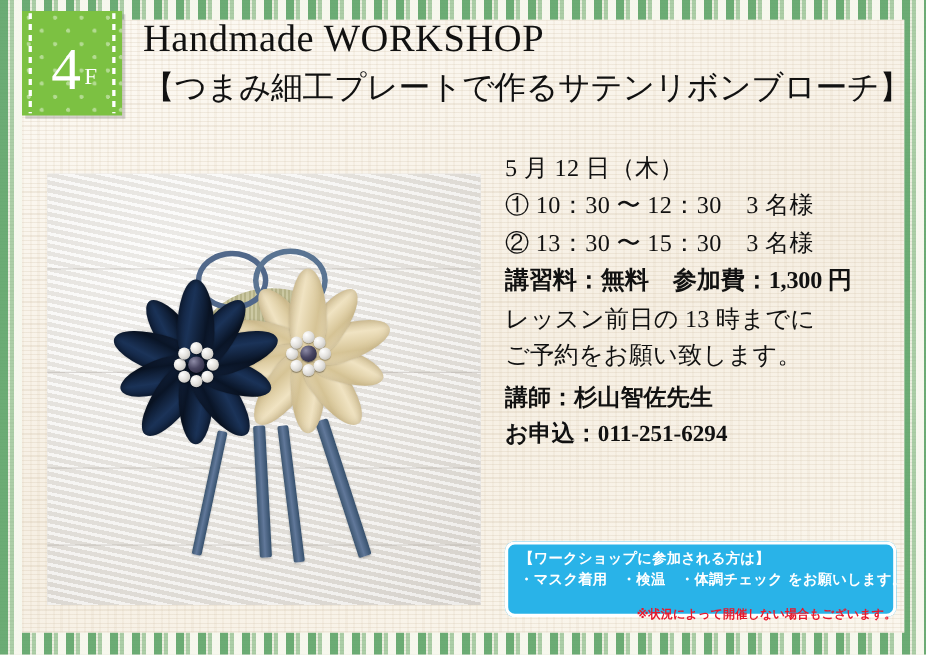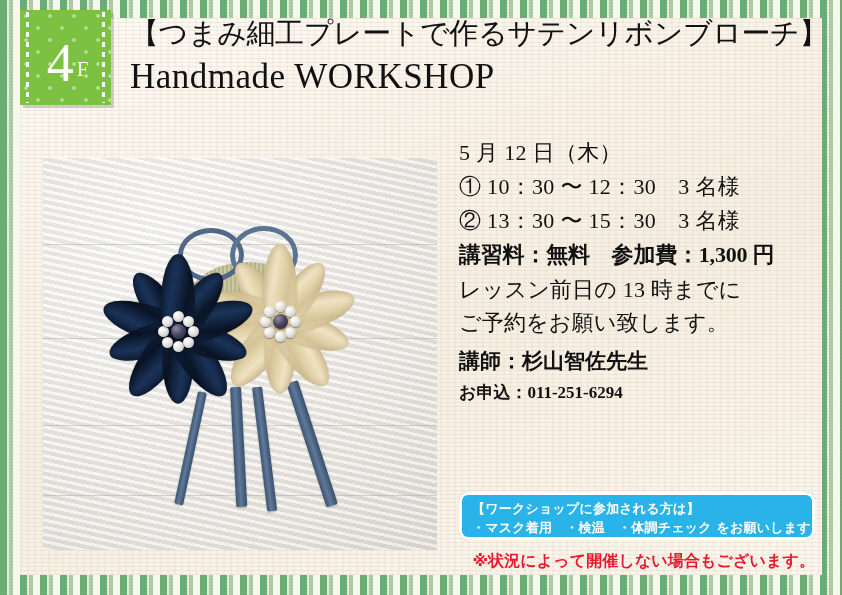--- a/index.html
+++ b/index.html
@@ -287,29 +287,29 @@
   }
   #line-date    { font-size: 22px; margin-bottom: 12px; letter-spacing: 0.3px; }
   #line-slot-1,
   #line-slot-2  { font-size: 22px; margin-bottom: 12px; letter-spacing: 0.3px; }
   #line-fee     { font-size: 22px; font-weight: bold; margin-bottom: 13px; letter-spacing: -0.2px; }
   #line-reserve { font-size: 21px; font-weight: bold; margin-bottom: 12px; }
   #line-note-1,
   #line-note-2  { font-size: 22px; margin-bottom: 11px; letter-spacing: 0.2px; }
   #line-note-2  { margin-bottom: 17px; }
   #line-teacher { font-size: 21px; font-weight: bold; margin-bottom: 12px; }
-  #line-phone   { font-size: 17px; font-weight: bold; margin-bottom: 0; }
+  #line-phone   { font-size: 21px; font-weight: bold; margin-bottom: 0; }
 
   
   #notice-box {
     position: absolute;
     left: 459px;
     top: 492px;
     width: 356px;
-    height: 48px;
+    height: 69px;
     box-sizing: border-box;
     background: #29b3e8;
     border-radius: 9px;
     box-shadow: 0 0 0 3px #ffffff inset;
     padding: 7px 0 0 13px;
     color: #ffffff;
     font-family: "DejaVu Sans", "Liberation Sans", sans-serif;
     font-weight: bold;
   }
   #notice-line-1 {
@@ -326,21 +326,21 @@
   }
 
   
   #disclaimer {
     position: absolute;
     left: 459px;
     top: 551px;
     width: 356px;
     text-align: right;
     color: #e8192c;
-    font-size: 16px;
+    font-size: 11px;
     font-weight: bold;
     font-family: "DejaVu Sans", "Liberation Sans", sans-serif;
     white-space: nowrap;
     letter-spacing: 0.1px;
   }
 </style>
 </head>
 <body>
 
 <div id="poster">
@@ -350,22 +350,22 @@
   <div id="floor-badge">
     <div class="stitch left"></div>
     <div class="stitch right"></div>
     <div class="badge-inner">
       <span id="badge-number">4</span>
       <span id="badge-floor-label">F</span>
     </div>
   </div>
 
   <div id="title-block">
+    <div id="title-en">Handmade WORKSHOP</div>
     <div id="title-jp">【つまみ細工プレートで作るサテンリボンブローチ】</div>
-    <div id="title-en">Handmade WORKSHOP</div>
   </div>
 
   <div id="photo-frame">
     <div id="photo-canvas">
       <div class="crease" style="top:22%"></div>
       <div class="crease" style="top:46%"></div>
       <div class="crease" style="top:68%"></div>
       <div class="crease" style="top:86%"></div>
 
       <div id="arrangement">

